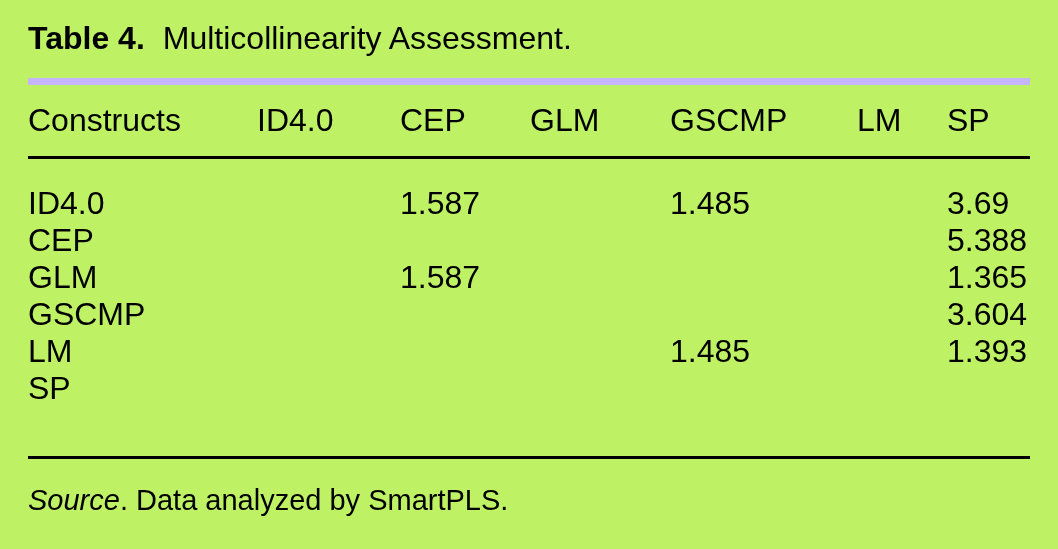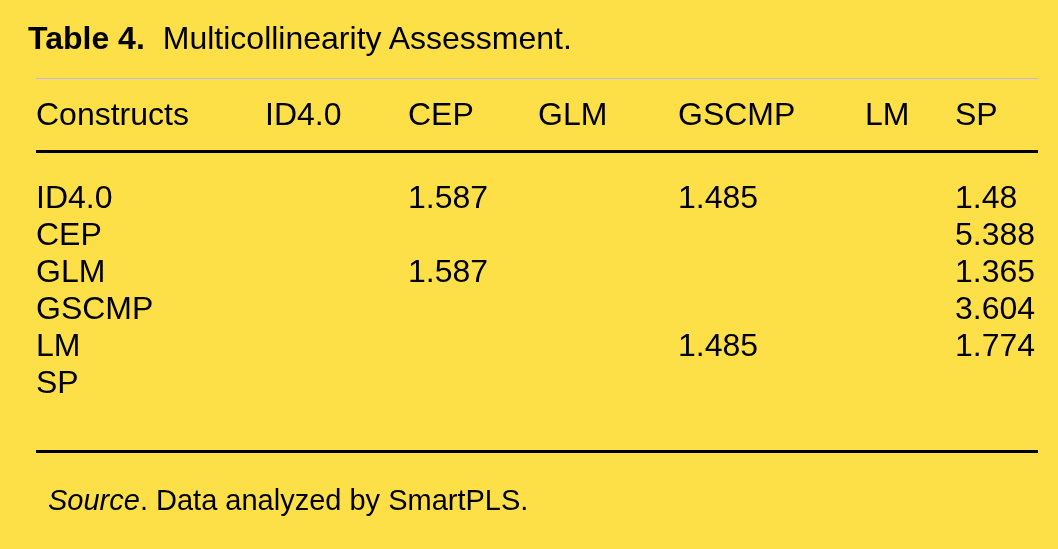--- a/index.html
+++ b/index.html
@@ -1,44 +1,44 @@
 <!DOCTYPE html>
 <html><head>
 <meta charset="utf-8">
 <style>
   html, body { margin: 0; padding: 0; }
   .page {
     position: relative;
     width: 1058px;
     height: 549px;
-    background: #fde047;
+    background: #bef264;
     font-family: "Liberation Sans", sans-serif;
     color: #000000;
     overflow: hidden;
   }
   .title {
     position: absolute;
     left: 28px;
     top: 20px;
     font-size: 32px;
     line-height: 36px;
     white-space: nowrap;
   }
   .title .label {
     font-weight: bold;
     margin-right: 18px;
   }
   table.vif {
     position: absolute;
-    left: 36px;
+    left: 28px;
     top: 78px;
     width: 1002px;
     border-collapse: collapse;
     table-layout: fixed;
-    border-top: 1px solid #c4b5fd;
+    border-top: 7px solid #c4b5fd;
     border-bottom: 3px solid #000000;
     font-size: 32px;
   }
   table.vif thead th {
     font-weight: normal;
     text-align: left;
     height: 71px;
     vertical-align: middle;
     border-bottom: 3px solid #000000;
     padding: 0;
@@ -57,21 +57,21 @@
   table.vif tbody tr:first-child td { padding-top: 26px; }
   table.vif tbody tr:last-child td { padding-bottom: 49px; }
   .source {
     position: absolute;
     left: 28px;
     top: 483px;
     font-size: 29px;
     line-height: 34px;
     white-space: nowrap;
   }
-  .source .src-label { font-style: italic; margin-left: 20px; }
+  .source .src-label { font-style: italic; }
 </style>
 </head>
 <body>
 
 <div class="page">
 
   <div class="title">
     <span class="label">Table 4.</span><span>Multicollinearity Assessment.</span>
   </div>
 
@@ -97,21 +97,21 @@
         </tr>
     </thead>
     <tbody>
         <tr>
           <td>ID4.0</td>
           <td></td>
           <td>1.587</td>
           <td></td>
           <td>1.485</td>
           <td></td>
-          <td>1.48</td>
+          <td>3.69</td>
         </tr>
         <tr>
           <td>CEP</td>
           <td></td>
           <td></td>
           <td></td>
           <td></td>
           <td></td>
           <td>5.388</td>
         </tr>
@@ -133,21 +133,21 @@
           <td></td>
           <td>3.604</td>
         </tr>
         <tr>
           <td>LM</td>
           <td></td>
           <td></td>
           <td></td>
           <td>1.485</td>
           <td></td>
-          <td>1.774</td>
+          <td>1.393</td>
         </tr>
         <tr>
           <td>SP</td>
           <td></td>
           <td></td>
           <td></td>
           <td></td>
           <td></td>
           <td></td>
         </tr>

